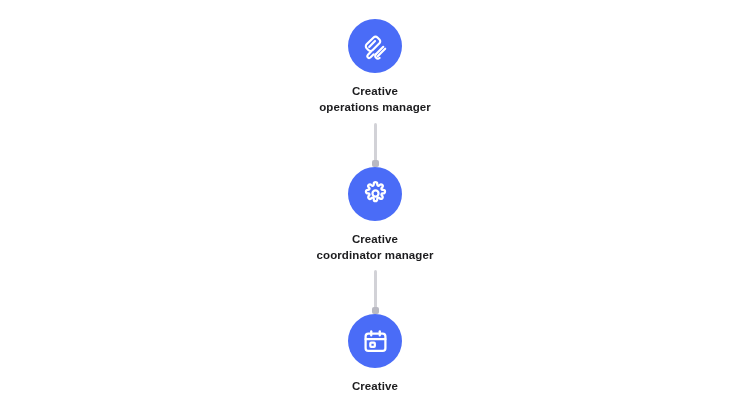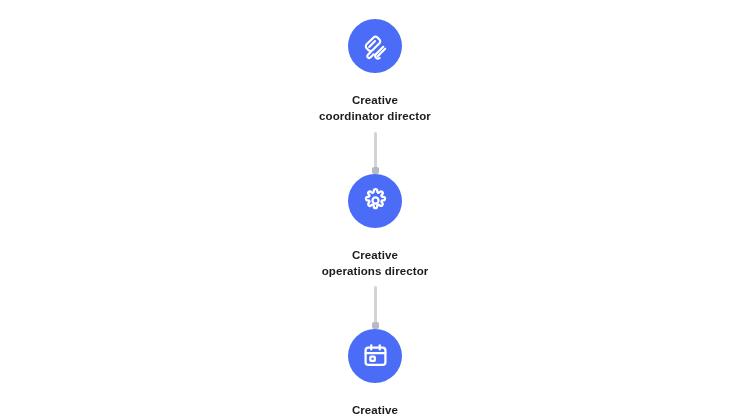--- a/index.html
+++ b/index.html
@@ -44,21 +44,21 @@
     background: #4a6cf7;
     display: flex;
     align-items: center;
     justify-content: center;
     flex: none;
   }
   .node-circle svg {
     display: block;
   }
   .node-label {
-    margin-top: 19px;
+    margin-top: 10px;
     text-align: center;
     font-size: 11.5px;
     font-weight: bold;
     line-height: 1.42;
     color: #1c1c1e;
     letter-spacing: 0.1px;
     white-space: nowrap;
   }
   .node-label .label-line {
     display: block;
@@ -105,41 +105,41 @@
             <path d="M6.4 12.4 L11.6 7.2"></path>
             <path d="M18.9 12.3 L12.3 18.9"></path>
             <path d="M20.6 14.0 L14.0 20.6"></path>
             <path d="M12.3 18.9 a2.35 2.35 0 0 0 3.3 3.3"></path>
             <path d="M8.0 16.5 l-2.9 3.1 a1.6 1.6 0 0 0 2.3 2.2 l3.0 -2.9"></path>
           </svg>
         </span>
       </div>
       <div class="node-label">
         <span class="label-line">Creative</span>
-        <span class="label-line">coordinator director</span>
+        <span class="label-line">operations manager</span>
       </div>
     </div>
 
     <div class="connector">
       <div class="connector-line"></div>
       <div class="connector-dot"></div>
     </div>
 
     <div class="node node-2">
       <div class="node-circle">
         <span>
           <svg width="27" height="27" viewBox="0 0 24 24" fill="none" stroke="#ffffff" stroke-width="2" stroke-linecap="round" stroke-linejoin="round">
             <circle cx="12" cy="12" r="2.7"></circle>
             <path d="M12 1.9 h0.01 M12 1.9 a1.55 1.55 0 0 1 1.55 1.55 v0.62 a1.05 1.05 0 0 0 0.64 0.96 a1.05 1.05 0 0 0 1.15 -0.21 l0.44 -0.44 a1.55 1.55 0 1 1 2.2 2.19 l-0.44 0.44 a1.05 1.05 0 0 0 -0.21 1.15 a1.05 1.05 0 0 0 0.96 0.64 h0.62 a1.55 1.55 0 1 1 0 3.1 h-0.62 a1.05 1.05 0 0 0 -0.96 0.64 a1.05 1.05 0 0 0 0.21 1.15 l0.44 0.44 a1.55 1.55 0 1 1 -2.2 2.2 l-0.44 -0.44 a1.05 1.05 0 0 0 -1.15 -0.21 a1.05 1.05 0 0 0 -0.64 0.96 v0.62 a1.55 1.55 0 1 1 -3.1 0 v-0.62 a1.05 1.05 0 0 0 -0.68 -0.96 a1.05 1.05 0 0 0 -1.15 0.21 l-0.44 0.44 a1.55 1.55 0 1 1 -2.2 -2.2 l0.44 -0.44 a1.05 1.05 0 0 0 0.21 -1.15 a1.05 1.05 0 0 0 -0.96 -0.64 h-0.62 a1.55 1.55 0 1 1 0 -3.1 h0.62 a1.05 1.05 0 0 0 0.96 -0.64 a1.05 1.05 0 0 0 -0.21 -1.15 l-0.44 -0.44 a1.55 1.55 0 1 1 2.2 -2.19 l0.44 0.44 a1.05 1.05 0 0 0 1.15 0.21 h0.04 a1.05 1.05 0 0 0 0.64 -0.96 v-0.62 a1.55 1.55 0 0 1 1.55 -1.55 z"></path>
           </svg>
         </span>
       </div>
       <div class="node-label">
         <span class="label-line">Creative</span>
-        <span class="label-line">operations director</span>
+        <span class="label-line">coordinator manager</span>
       </div>
     </div>
 
     <div class="connector">
       <div class="connector-line"></div>
       <div class="connector-dot"></div>
     </div>
 
     <div class="node node-3">
       <div class="node-circle">

